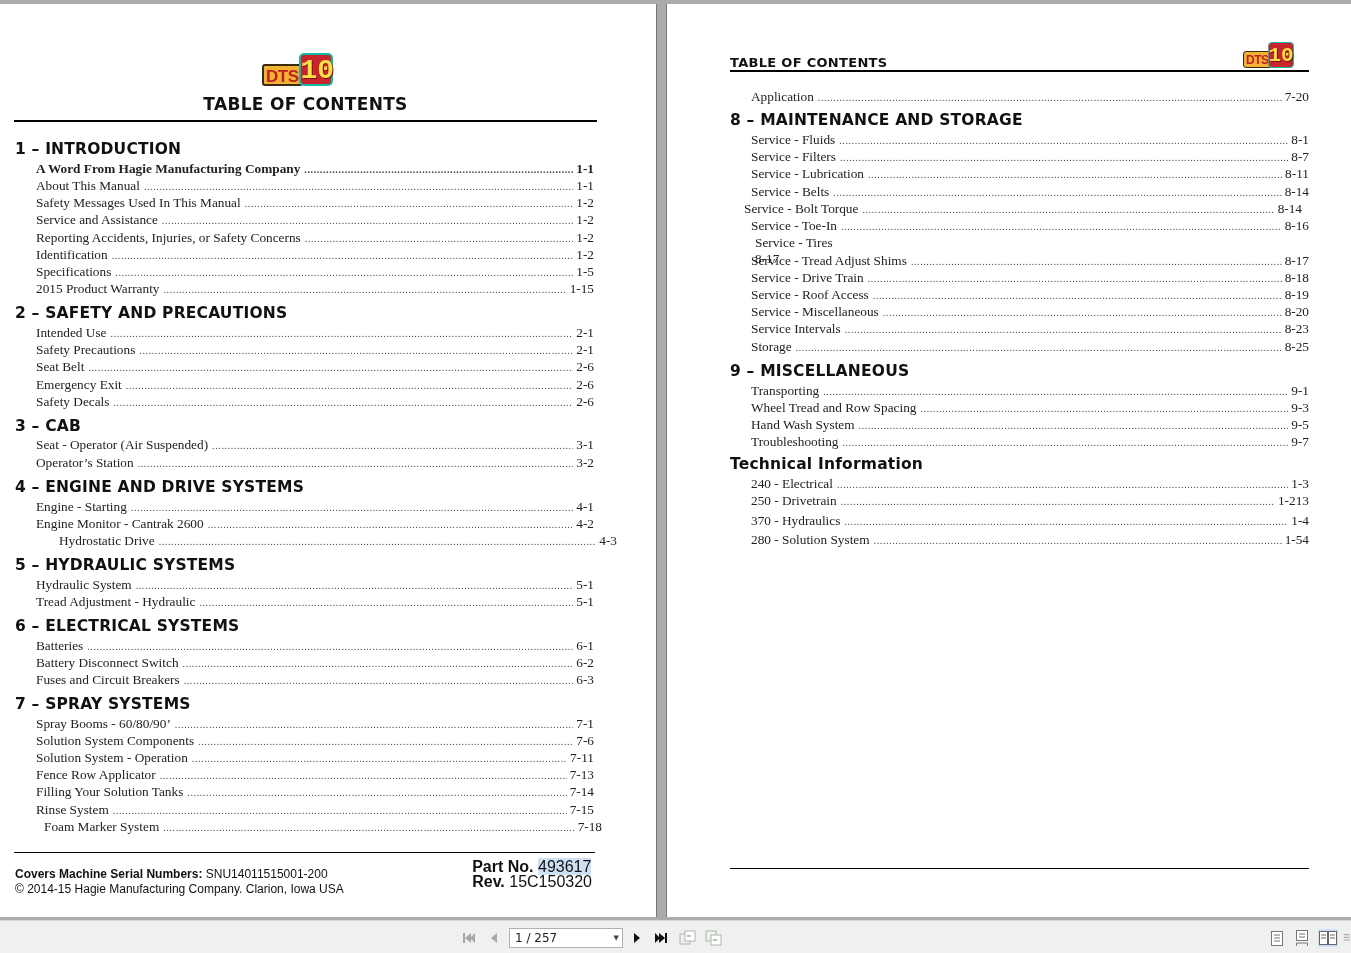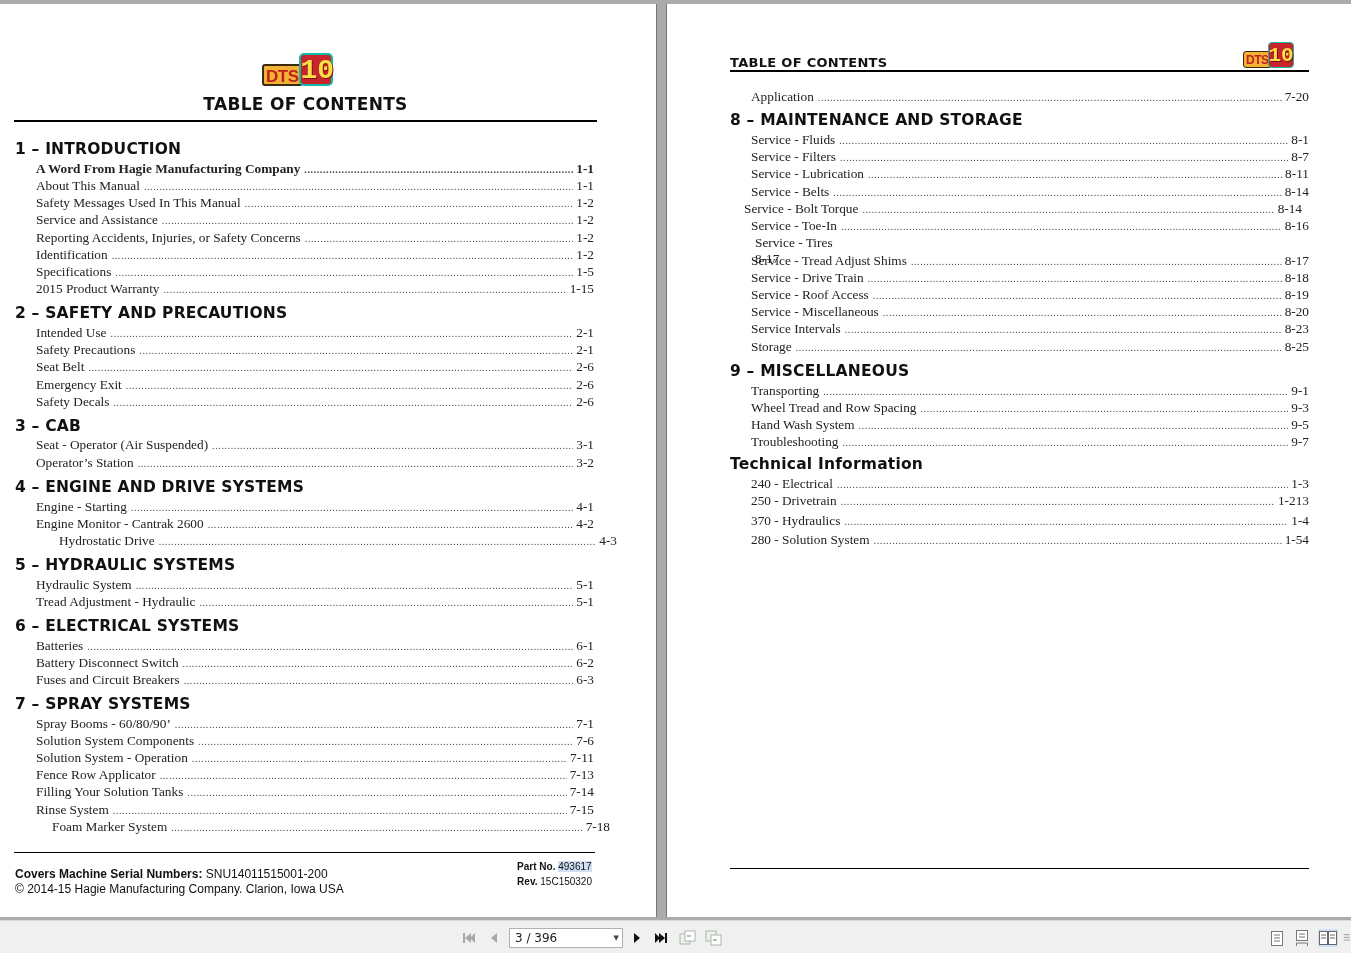--- a/index.html
+++ b/index.html
@@ -23,21 +23,21 @@
   .rule-thick { position: absolute; height: 2px; background: #000; }
 
   .section-head { position: absolute; font-family: "DejaVu Sans", sans-serif; font-weight: bold; font-size: 15.5px; color: #111; letter-spacing: 0.2px; white-space: nowrap; }
   .entry { position: absolute; height: 17px; display: flex; align-items: baseline; font-size: 13.3px; color: #222; white-space: nowrap; }
   .entry .lbl { flex: 0 0 auto; }
   .entry .dots { flex: 1 1 auto; overflow: hidden; margin: 0 3px 0 4px; color: #444; font-size: 10px; letter-spacing: 0.6px; }
   .entry .dots::before { content: "........................................................................................................................................................................................................................................................................"; }
   .entry .pg { flex: 0 0 auto; }
 
   .footer-left { position: absolute; left: 15px; top: 863px; font-family: "Liberation Sans", sans-serif; font-size: 12px; color: #111; line-height: 15px; }
-  .footer-right { position: absolute; right: 64px; top: 855px; font-family: "Liberation Sans", sans-serif; font-size: 10px; color: #111; line-height: 15px; text-align: left; }
+  .footer-right { position: absolute; right: 64px; top: 855px; font-family: "Liberation Sans", sans-serif; font-size: 16px; color: #111; line-height: 15px; text-align: left; }
   .b { font-weight: bold; }
   .hl { background: #cfe0f5; }
 
   .rt-header-title { position: absolute; left: 63px; top: 51px; font-family: "DejaVu Sans", sans-serif; font-weight: bold; font-size: 13px; color: #111; letter-spacing: 0.3px; }
 
   .toolbar { position: absolute; left: 0; top: 920px; width: 1351px; height: 33px; background: #f0f0f0; border-top: 1px solid #d8d8d8; }
   .tb-btn { position: absolute; top: 8px; width: 18px; height: 18px; display: flex; align-items: center; justify-content: center; color: #333; font-size: 13px; font-family: "DejaVu Sans", sans-serif; }
   .tb-btn.dim { color: #a8a8a8; }
   .page-box { position: absolute; left: 509px; top: 7px; width: 114px; height: 20px; background: #fff; border: 1px solid #b0b0b0; font-family: "DejaVu Sans", sans-serif; font-size: 12px; padding: 2px 0 0 5px; color: #222; }
   .page-box .caret { position: absolute; right: 3px; top: 5px; font-size: 7px; color: #444; }
@@ -209,21 +209,21 @@
     <div class="entry" style="left:36px; top:780px; width:558px;">
         <span class="lbl">Filling Your Solution Tanks</span>
         <span class="dots"></span>
         <span class="pg">7-14</span>
       </div>
     <div class="entry" style="left:36px; top:798px; width:558px;">
         <span class="lbl">Rinse System</span>
         <span class="dots"></span>
         <span class="pg">7-15</span>
       </div>
-    <div class="entry" style="left:52px; top:815px; width:558px;text-align:right;">
+    <div class="entry" style="left:44px; top:815px; width:558px;text-align:right;">
         <span class="lbl">Foam Marker System</span>
         <span class="dots"></span>
         <span class="pg">7-18</span>
       </div>
 
     <div class="rule-thick" style="left:14px; top:848px; width:581px; height:1px;"></div>
     <div class="footer-left">
       <div><span class="b">Covers Machine Serial Numbers:</span> <span>SNU14011515001-200</span></div>
       <div>© 2014-15 Hagie Manufacturing Company. Clarion, Iowa USA</div>
     </div>
@@ -369,21 +369,21 @@
         <polygon points="9,2 3,7 9,12" fill="#a8a8a8"></polygon>
         <polygon points="13,2 8,7 13,12" fill="#a8a8a8"></polygon>
       </svg>
   </div>
   <div class="tb-btn dim" style="left:485px;">
     <svg width="12" height="14" viewBox="0 0 12 14">
         <polygon points="9,2 3,7 9,12" fill="#a8a8a8"></polygon>
       </svg>
   </div>
   <div class="page-box">
-    <span>3 / 396</span>
+    <span>1 / 257</span>
     <span class="caret">▼</span>
   </div>
   <div class="tb-btn" style="left:628px;">
     <svg width="12" height="14" viewBox="0 0 12 14">
         <polygon points="3,2 9,7 3,12" fill="#111"></polygon>
       </svg>
   </div>
   <div class="tb-btn" style="left:652px;">
     <svg width="14" height="14" viewBox="0 0 14 14">
         <polygon points="1,2 6,7 1,12" fill="#111"></polygon>

